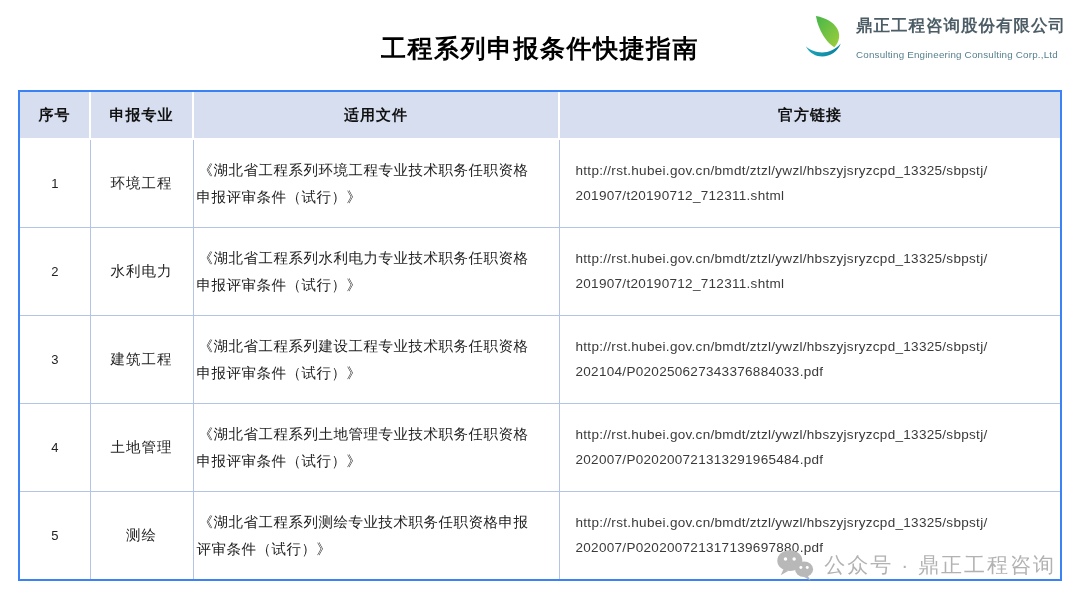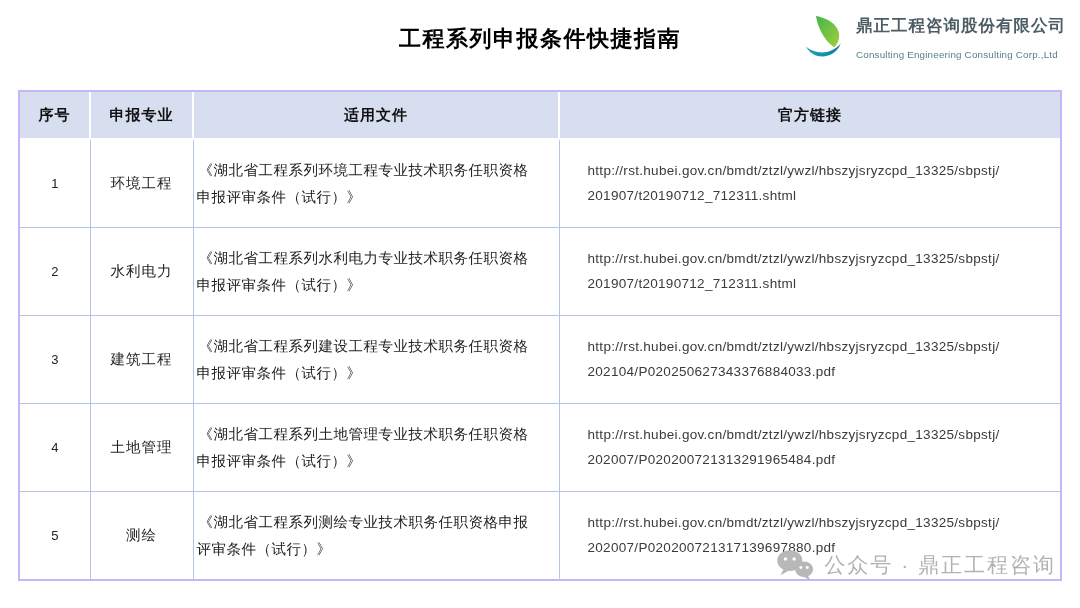--- a/index.html
+++ b/index.html
@@ -2,54 +2,54 @@
 <html><head>
 <meta charset="utf-8">
 <style>
   html,body{margin:0;padding:0;}
   body{
     width:1080px;height:608px;position:relative;background:#ffffff;
     font-family:"Liberation Sans", sans-serif;overflow:hidden;
   }
   
   .page-title{
-    position:absolute;top:24px;left:0;width:100%;text-align:center;
+    position:absolute;top:32px;left:0;width:100%;text-align:center;
     font-family:Liberation Mono, monospace;
-    font-size:22px;font-weight:900;color:#000;letter-spacing:1.5px;
+    font-size:25px;font-weight:900;color:#000;letter-spacing:1.5px;
   }
   
   .logo{position:absolute;top:14px;right:14px;display:flex;align-items:center;gap:7px;}
   .logo-mark{width:46px;height:48px;flex:0 0 auto;}
   .logo-text{display:flex;flex-direction:column;line-height:1.15;gap:12px;}
   .logo-cn{font-size:16.5px;font-weight:bold;color:#4d5d66;letter-spacing:1px;}
   .logo-en{font-size:9.8px;color:#56808e;margin-top:2px;letter-spacing:0.2px;}
   
   .table-wrap{
     position:absolute;left:18px;top:90px;width:1044px;box-sizing:border-box;
-    border:2px solid #c4b5fd;background:#fff;
+    border:2px solid #3b82f6;background:#fff;
   }
   table{border-collapse:collapse;width:100%;table-layout:fixed;}
   th{
     background:#d7def0;border:2px solid #ffffff;border-top:none;
     font-size:15px;font-weight:bold;color:#111;height:44px;letter-spacing:1px;
   }
   th:first-child{border-left:none;}
   th:last-child{border-right:none;}
   td{border:1px solid #b4c4e6;height:85px;vertical-align:middle;background:#fff;}
   tr td:first-child{border-left:none;}
   tr td:last-child{border-right:none;}
   tr:last-child td{border-bottom:none;}
   td.c-no{text-align:center;font-size:13px;color:#222;}
   td.c-major{text-align:center;font-size:14.5px;color:#222;letter-spacing:1px;}
   td.c-doc{
     padding:0 24px 0 3px;font-size:14.5px;line-height:1.85;color:#222;
     letter-spacing:0.5px;text-indent:2px;
   }
   td.c-link{
-    padding:0 10px 0 28px;font-size:13.5px;line-height:1.8;color:#3a3a3a;
+    padding:0 10px 0 16px;font-size:13.5px;line-height:1.8;color:#3a3a3a;
     letter-spacing:0.3px;
     margin-left:16px;
   }
   .link-line{display:block;white-space:nowrap;}
   
   .watermark{
     position:absolute;right:24px;top:548px;display:flex;align-items:center;gap:10px;
     color:#b2b2b2;font-size:21px;letter-spacing:2px;white-space:nowrap;
   }
   .wechat-icon{width:38px;height:34px;flex:0 0 auto;}

